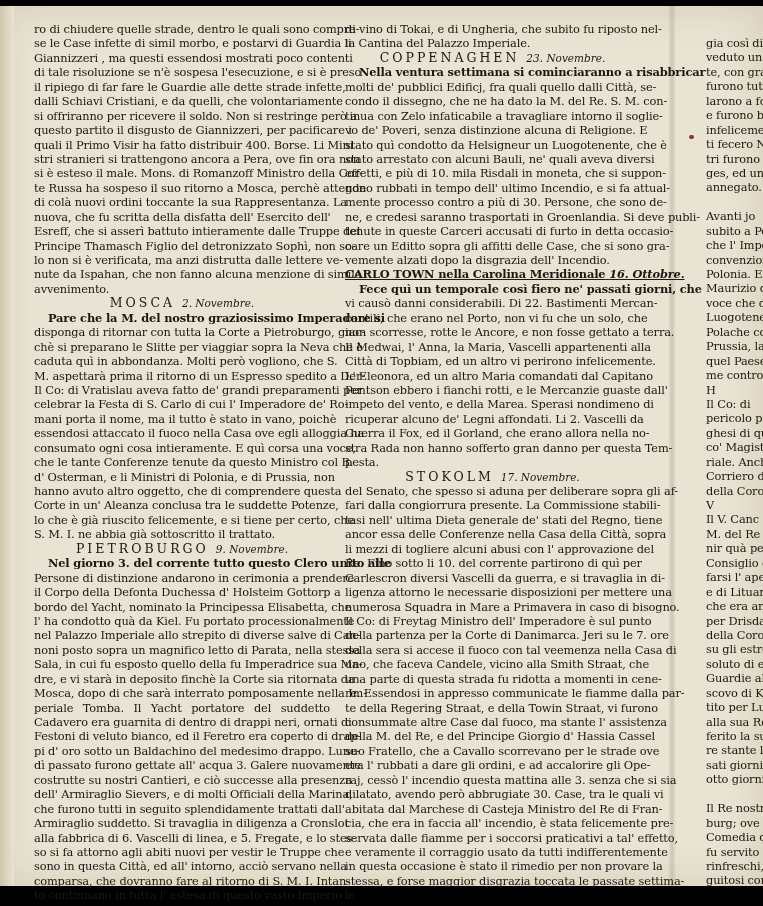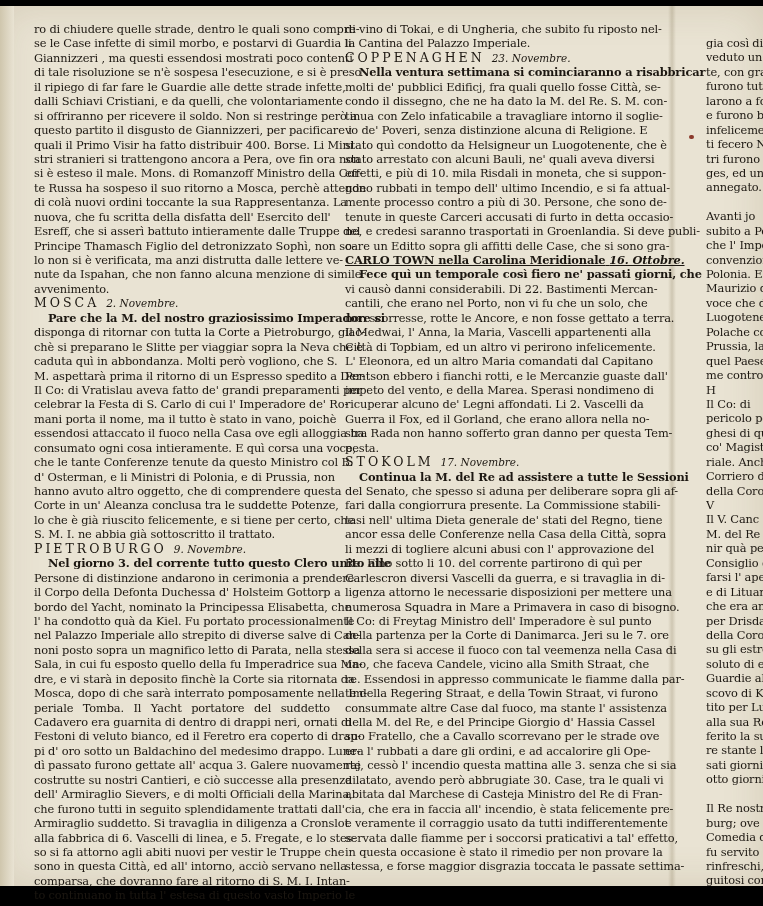--- a/index.html
+++ b/index.html
@@ -10,21 +10,21 @@
         background:linear-gradient(90deg,#cfc6ad,#e9e3d3);}
   .fold{position:absolute;left:668px;top:0;width:8px;height:100%;
         background:linear-gradient(90deg,rgba(0,0,0,0),rgba(110,95,60,.22),rgba(0,0,0,0));}
   .col{position:absolute;top:0;color:#1c1711;font-size:11.4px;line-height:14.45px;
        letter-spacing:-0.15px;}
   .col1{left:34px;width:296px;top:16px;}
   .col2{left:345px;width:295px;top:16px;}
   .col3-clip{position:absolute;left:706px;top:0;width:57px;height:880px;overflow:hidden;}
   .ln{white-space:nowrap;display:block;height:14.45px;overflow:visible;}
   .just{text-align:justify;text-align-last:justify;}
-  .head{letter-spacing:3px;font-size:12.5px;}
+  .head{text-align:center;letter-spacing:3px;font-size:12.5px;}
   .head i{letter-spacing:0;font-size:10.5px;}
   .indent{padding-left:14px;font-weight:bold;}
   .bold{font-weight:bold;text-decoration:underline;}
   i{font-style:italic;}
   .mark{position:absolute;left:689px;top:129px;width:5px;height:4px;background:#8b3a2c;border-radius:2px;}
 </style>
 </head>
 <body>
 
 <div class="page">
@@ -93,73 +93,74 @@
       <div class="ln just">so si fa attorno agli abiti nuovi per vestir le Truppe che</div>
       <div class="ln just">sono in questa Città, ed all' intorno, acciò servano nella</div>
       <div class="ln just">comparsa, che dovranno fare al ritorno di S. M. I. Intan-</div>
       <div class="ln just">to continuano in tutta l' estesa di questo vasto Imperio le</div>
     </div>
   <div class="col col2" id="col-middle">
       <div class="ln just">di vino di Tokai, e di Ungheria, che subito fu riposto nel-</div>
       <div class="ln">la Cantina del Palazzo Imperiale.</div>
       <div class="ln head"><span>COPPENAGHEN</span><span> </span><i>23. Novembre.</i></div>
       <div class="ln just indent">Nella ventura settimana si cominciaranno a risabbricar</div>
-      <div class="ln just">molti de' pubblici Edificj, fra quali quello fosse Città, se-</div>
+      <div class="ln just">molti de' pubblici Edificj, fra quali quello dalli Città, se-</div>
       <div class="ln just">condo il dissegno, che ne ha dato la M. del Re. S. M. con-</div>
       <div class="ln just">tinua con Zelo infaticabile a travagliare intorno il soglie-</div>
       <div class="ln just">vo de' Poveri, senza distinzione alcuna di Religione. E</div>
       <div class="ln just">stato quì condotto da Helsigneur un Luogotenente, che è</div>
       <div class="ln just">stato arrestato con alcuni Bauli, ne' quali aveva diversi</div>
       <div class="ln just">effetti, e più di 10. mila Risdali in moneta, che si suppon-</div>
       <div class="ln just">gono rubbati in tempo dell' ultimo Incendio, e si fa attual-</div>
       <div class="ln just">mente processo contro a più di 30. Persone, che sono de-</div>
+      <div class="ln just">ne, e credesi saranno trasportati in Groenlandia. Si deve publi-</div>
       <div class="ln just">tenute in queste Carceri accusati di furto in detta occasio-</div>
-      <div class="ln just">ne, e credesi saranno trasportati in Groenlandia. Si deve publi-</div>
       <div class="ln just">care un Editto sopra gli affitti delle Case, che si sono gra-</div>
+      <div class="ln">vemente alzati dopo la disgrazia dell' Incendio.</div>
       <div class="ln bold"><span>CARLO TOWN nella Carolina Meridionale</span><span> </span><i>16. Ottobre.</i></div>
       <div class="ln just indent">Fece quì un temporale così fiero ne' passati giorni, che</div>
       <div class="ln just">vi causò danni considerabili. Di 22. Bastimenti Mercan-</div>
       <div class="ln just">cantili, che erano nel Porto, non vi fu che un solo, che</div>
       <div class="ln just">non scorresse, rotte le Ancore, e non fosse gettato a terra.</div>
       <div class="ln just">Il Medwai, l' Anna, la Maria, Vascelli appartenenti alla</div>
       <div class="ln just">Città di Topbiam, ed un altro vi perirono infelicemente.</div>
       <div class="ln just">L' Eleonora, ed un altro Maria comandati dal Capitano</div>
       <div class="ln just">Pentson ebbero i fianchi rotti, e le Mercanzie guaste dall'</div>
       <div class="ln just">impeto del vento, e della Marea. Sperasi nondimeno di</div>
       <div class="ln just">ricuperar alcuno de' Legni affondati. Li 2. Vascelli da</div>
       <div class="ln just">Guerra il Fox, ed il Gorland, che erano allora nella no-</div>
       <div class="ln just">stra Rada non hanno sofferto gran danno per questa Tem-</div>
       <div class="ln">pesta.</div>
       <div class="ln head"><span>STOKOLM</span><span> </span><i>17. Novembre.</i></div>
-      <div class="ln just indent">Continua la M. del Re ad assistere a tutte le Sessioni</div>
       <div class="ln just">del Senato, che spesso si aduna per deliberare sopra gli af-</div>
       <div class="ln just">fari dalla congiorrura presente. La Commissione stabili-</div>
       <div class="ln just">tasi nell' ultima Dieta generale de' stati del Regno, tiene</div>
       <div class="ln just">ancor essa delle Conferenze nella Casa della Città, sopra</div>
       <div class="ln just">li mezzi di togliere alcuni abusi con l' approvazione del</div>
       <div class="ln just">Re. Fino sotto li 10. del corrente partirono di quì per</div>
       <div class="ln just">Carlescron diversi Vascelli da guerra, e si travaglia in di-</div>
       <div class="ln just">ligenza attorno le necessarie disposizioni per mettere una</div>
       <div class="ln just">numerosa Squadra in Mare a Primavera in caso di bisogno.</div>
       <div class="ln just">Il Co: di Freytag Ministro dell' Imperadore è sul punto</div>
       <div class="ln just">della partenza per la Corte di Danimarca. Jeri su le 7. ore</div>
       <div class="ln just">della sera si accese il fuoco con tal veemenza nella Casa di</div>
       <div class="ln just">uno, che faceva Candele, vicino alla Smith Straat, che</div>
+      <div class="ln just">una parte di questa strada fu ridotta a momenti in cene-</div>
       <div class="ln just">re. Essendosi in appresso communicate le fiamme dalla par-</div>
       <div class="ln just">te della Regering Straat, e della Towin Straat, vi furono</div>
       <div class="ln just">consummate altre Case dal fuoco, ma stante l' assistenza</div>
       <div class="ln just">della M. del Re, e del Principe Giorgio d' Hassia Cassel</div>
       <div class="ln just">suo Fratello, che a Cavallo scorrevano per le strade ove</div>
       <div class="ln just">era l' rubbati a dare gli ordini, e ad accalorire gli Ope-</div>
       <div class="ln just">raj, cessò l' incendio questa mattina alle 3. senza che si sia</div>
       <div class="ln just">dilatato, avendo però abbrugiate 30. Case, tra le quali vi</div>
       <div class="ln just">abitata dal Marchese di Casteja Ministro del Re di Fran-</div>
       <div class="ln just">cia, che era in faccia all' incendio, è stata felicemente pre-</div>
+      <div class="ln just">servata dalle fiamme per i soccorsi praticativi a tal' effetto,</div>
       <div class="ln just">e veramente il corraggio usato da tutti indifferentemente</div>
-      <div class="ln just">servata dalle fiamme per i soccorsi praticativi a tal' effetto,</div>
       <div class="ln just">in questa occasione è stato il rimedio per non provare la</div>
       <div class="ln just">stessa, e forse maggior disgrazia toccata le passate settima-</div>
     </div>
   <div class="col3-clip">
     <div class="col" style="left:0;top:30px;width:140px;" id="col-right">
         <div class="ln">gia così dir</div>
         <div class="ln">veduto un</div>
         <div class="ln">te, con gra</div>
         <div class="ln">furono tut</div>
         <div class="ln">larono a fo</div>

